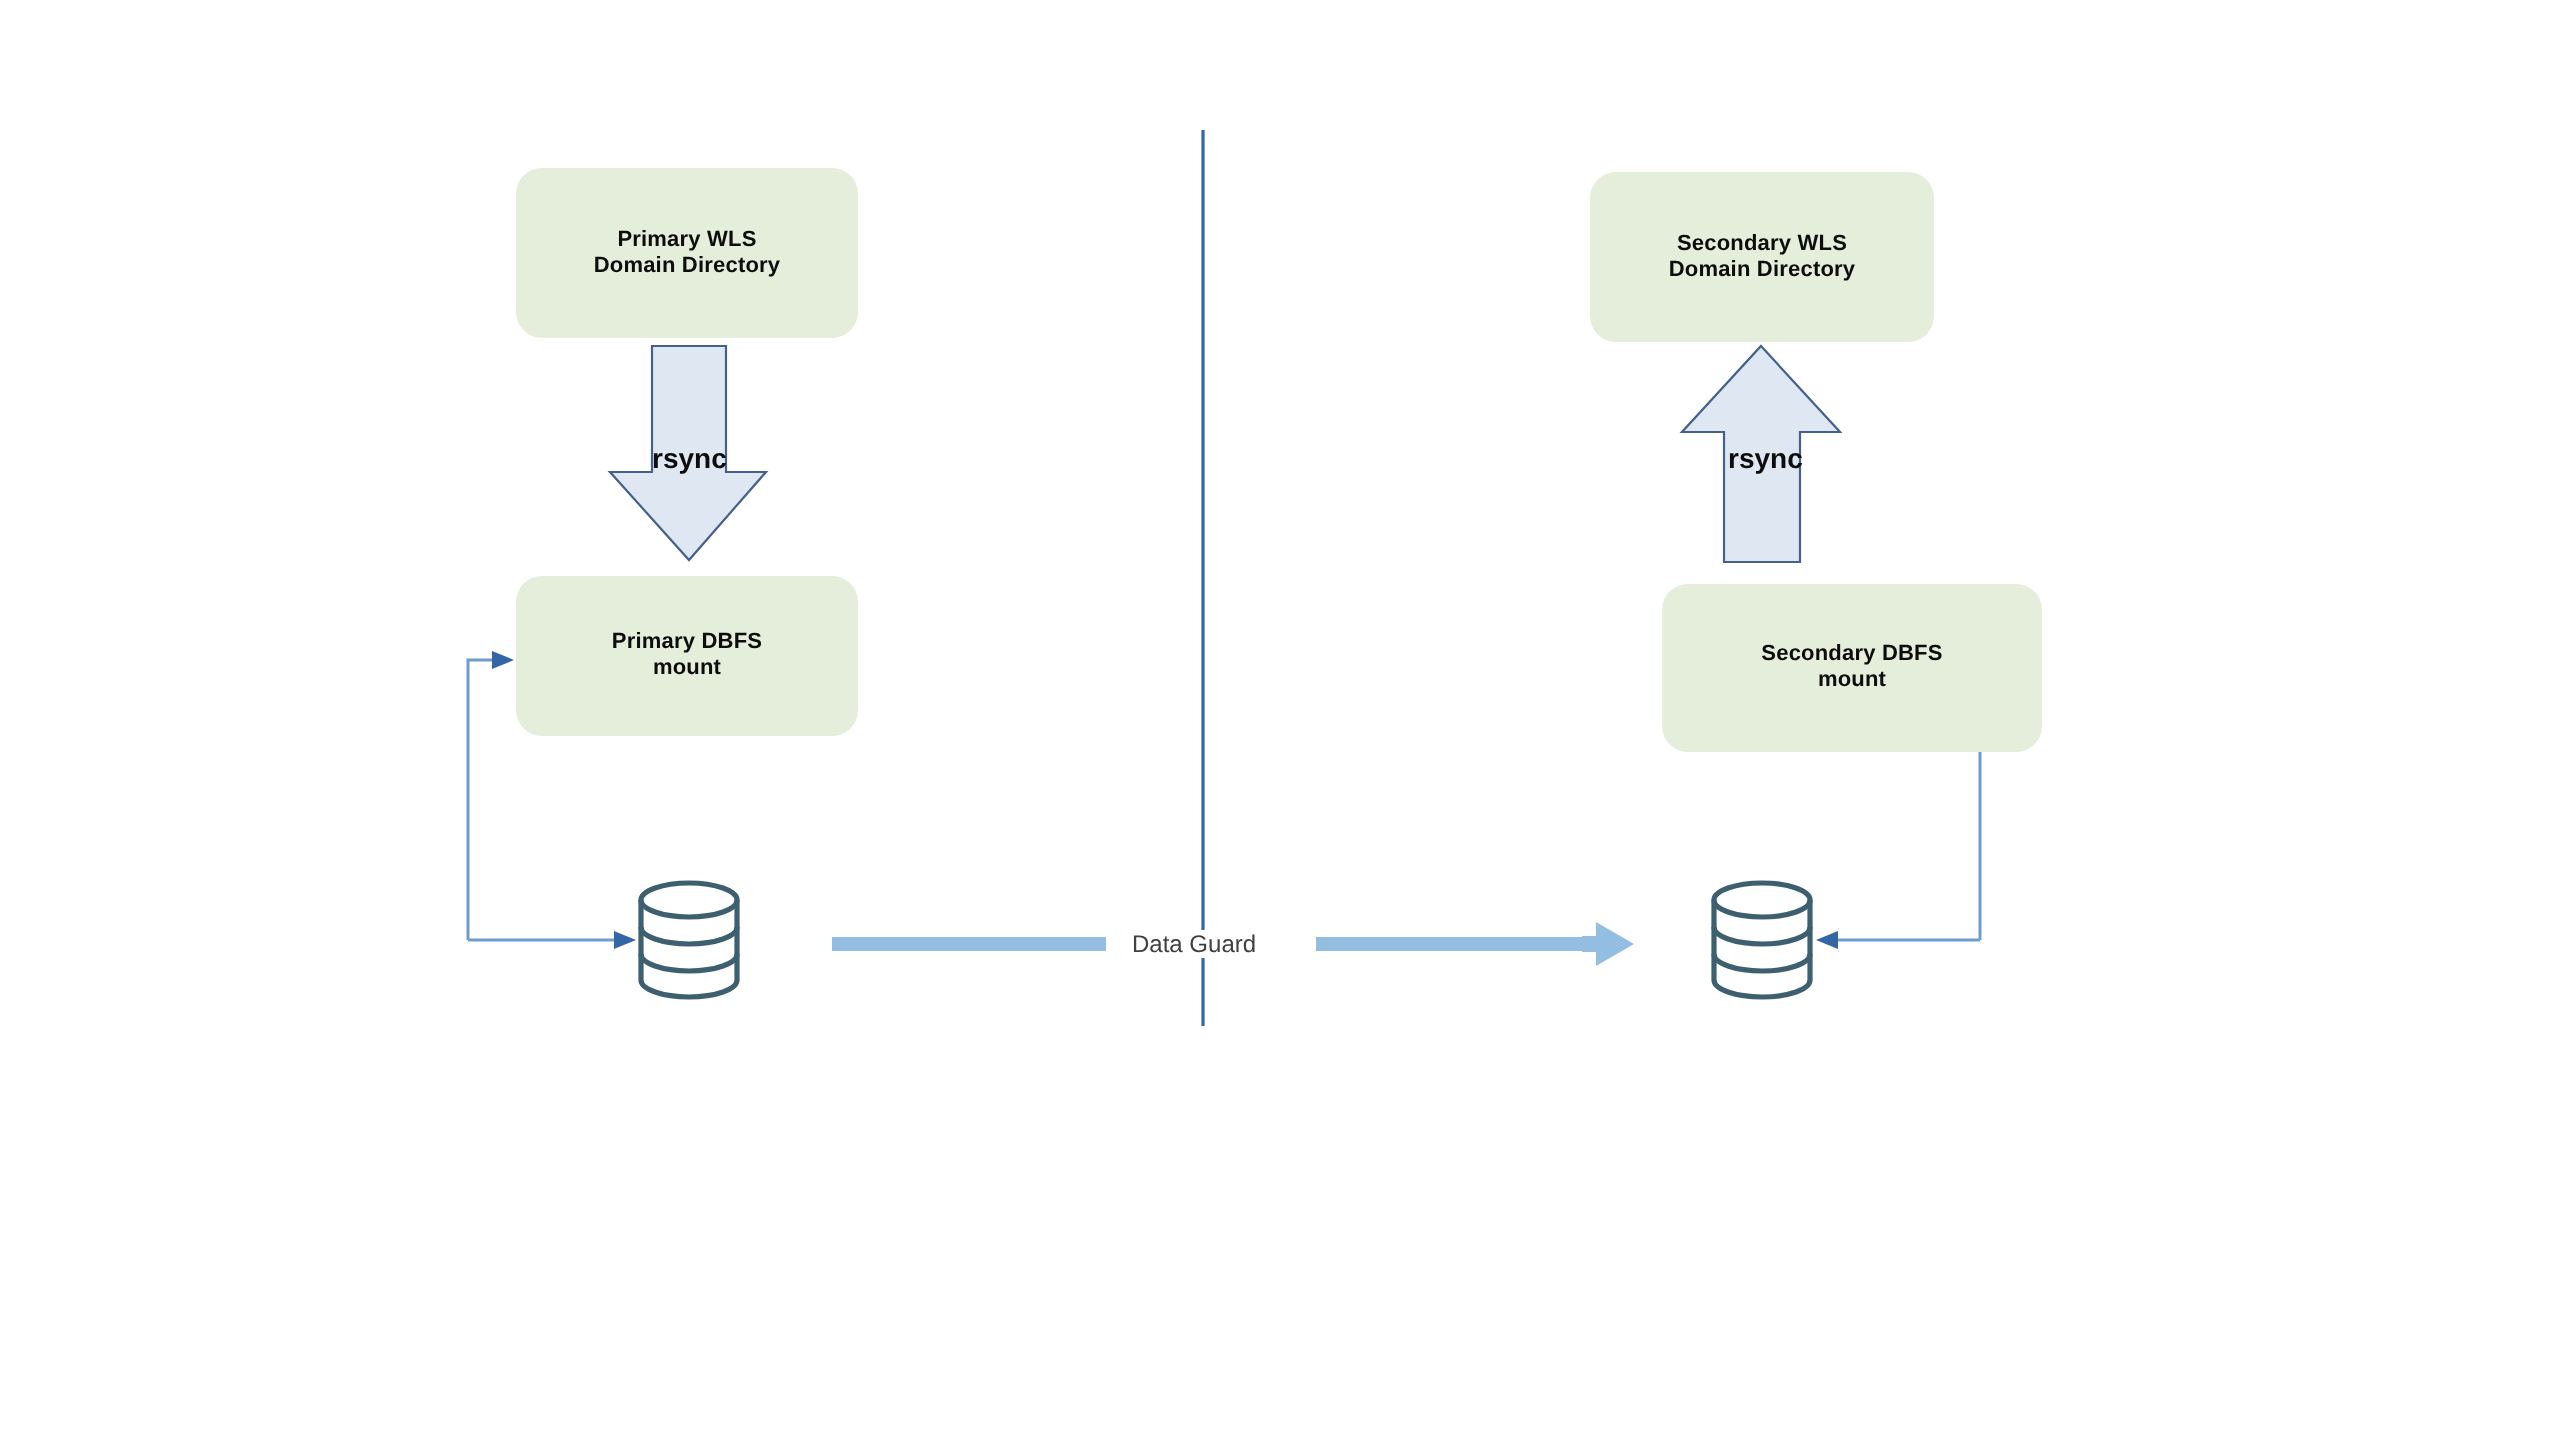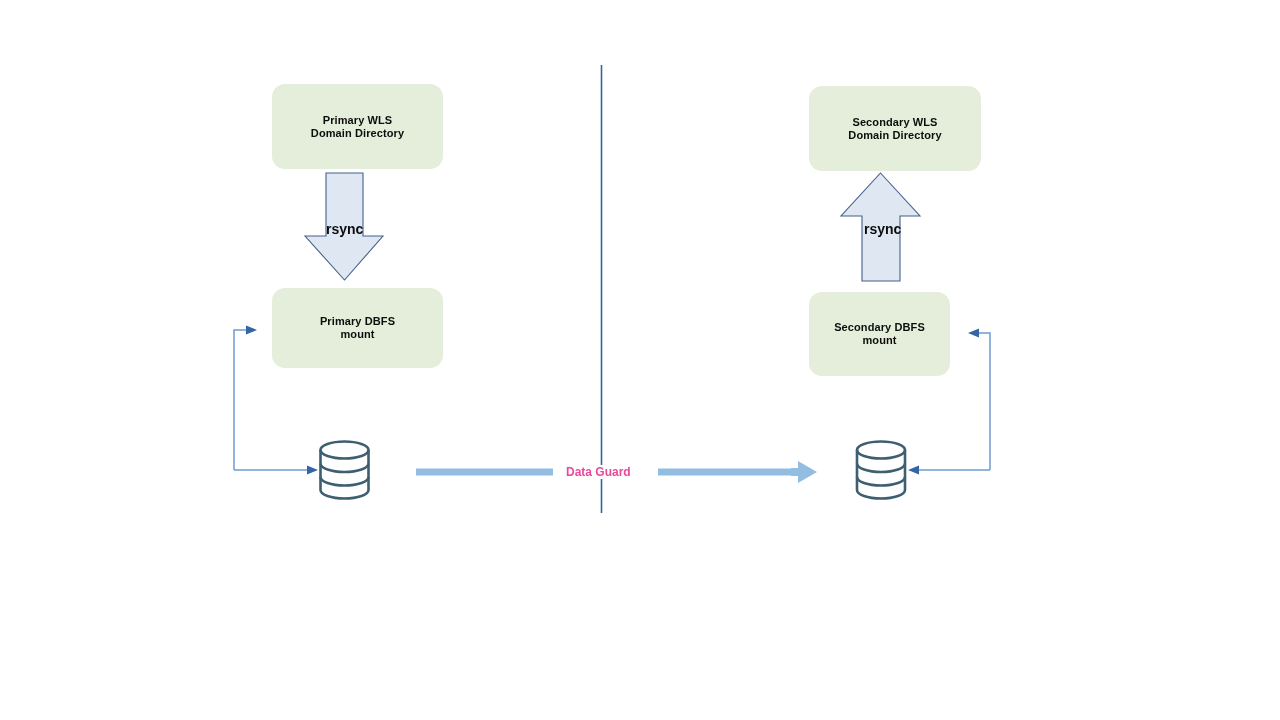--- a/index.html
+++ b/index.html
@@ -22,21 +22,20 @@
   }
   .node-box {
     position: absolute;
     box-sizing: border-box;
     border-radius: 13px;
     background: #e5eeda;
     display: flex;
     align-items: center;
     justify-content: center;
     text-align: center;
-    margin-left: 14px;
   }
   .node-label {
     font-size: 11px;
     font-weight: bold;
     color: #0d0d0d;
     line-height: 13px;
     letter-spacing: 0.1px;
     white-space: pre-line;
   }
   .svg-layer {
@@ -50,22 +49,22 @@
   .edge-label {
     position: absolute;
     font-size: 14px;
     font-weight: bold;
     color: #0d0d0d;
     white-space: nowrap;
   }
   .dg-label {
     position: absolute;
     font-size: 12px;
-    font-weight: bold;
-    color: #ec4899;
+    font-weight: normal;
+    color: #404040;
     white-space: nowrap;
     background: #ffffff;
     padding: 0 7px;
   }
 </style>
 </head>
 <body>
 
 <div id="diagram-canvas">
 
@@ -116,21 +115,21 @@
   <div class="node-box" style="left:258px; top:288px; width:171px; height:80px;text-align:center;">
     <span class="node-label">Primary DBFS
 mount</span>
   </div>
 
   <div class="node-box" style="left:795px; top:86px; width:172px; height:85px;">
     <span class="node-label">Secondary WLS
 Domain Directory</span>
   </div>
 
-  <div class="node-box" style="left:795px; top:292px; width:141px; height:84px;justify-content:center;">
+  <div class="node-box" style="left:831px; top:292px; width:190px; height:84px;justify-content:center;">
     <span class="node-label">Secondary DBFS
 mount</span>
   </div>
 
   <div class="edge-label" style="left:326px; top:221px;">rsync</div>
 
   <div class="edge-label" style="left:864px; top:221px;">rsync</div>
 
   <div class="dg-label" style="left:559px; top:465px;">Data Guard</div>
 

